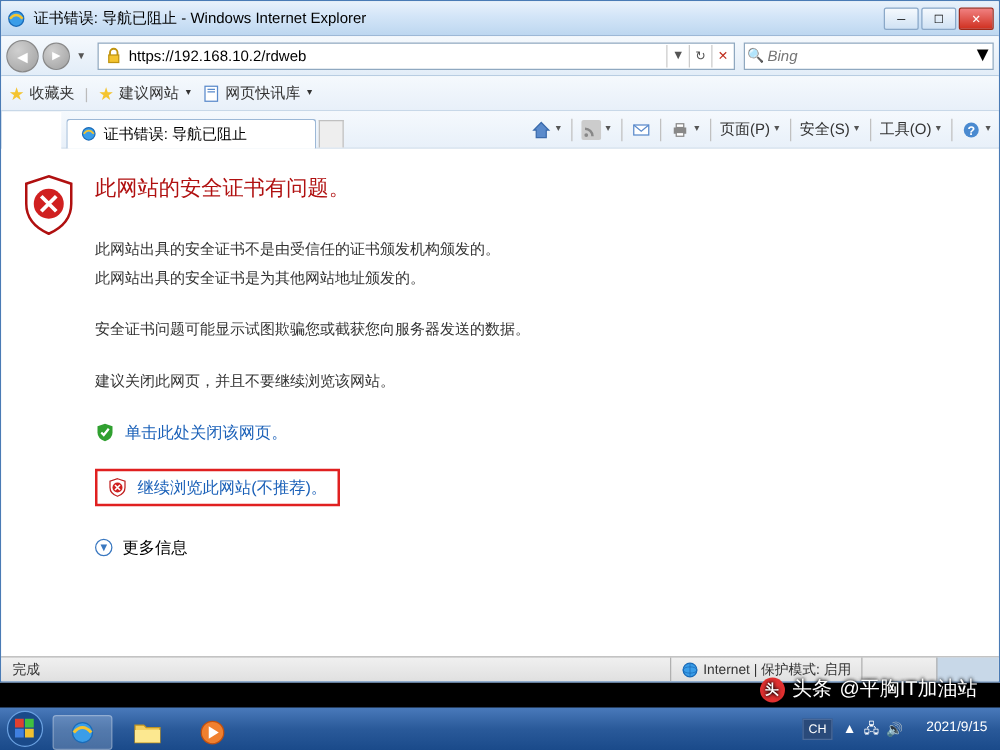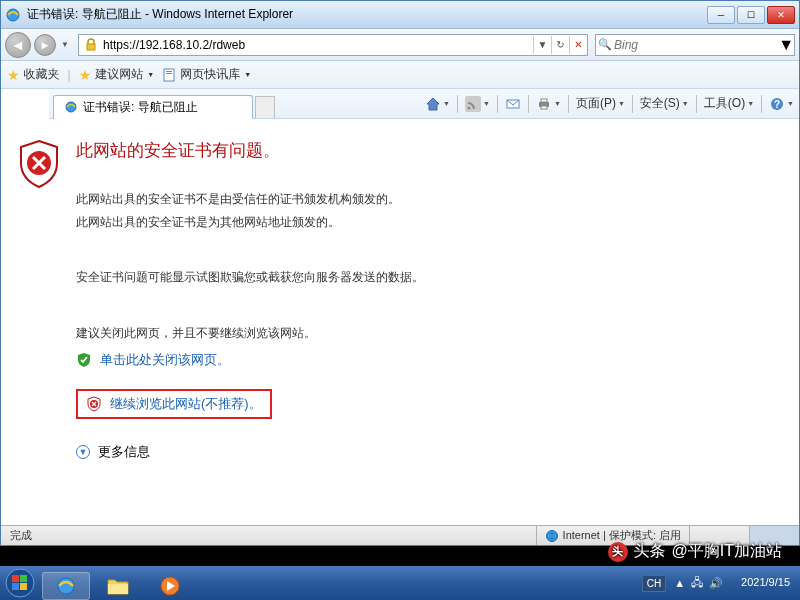--- a/index.html
+++ b/index.html
@@ -41,22 +41,22 @@
 .cmd-item { display:flex; align-items:center; gap:2px; padding:0 5px; cursor:pointer; color:#333; height:36px; }
 .cmd-item .chev { font-size:7px; color:#555; }
 .cmd-sep { width:1px; height:18px; background:#c0c0c0; margin:0 2px; }
 
 
 .content { position:absolute; top:118px; left:0; right:0; bottom:20px; background:#fff; overflow:auto; }
 .cert-page { padding:20px 20px 20px 75px; position:relative; }
 .shield { position:absolute; left:16px; top:20px; width:44px; height:50px; }
 .cert-head { font-size:17px; color:#b01010; font-weight:normal; margin-bottom:28px; }
 .cert-text { font-size:12px; color:#333; line-height:1.6; margin-bottom:4px; }
-.cert-text.gap { margin-top:36px; }
-.cert-link { display:flex; align-items:center; gap:8px; margin-top:8px; font-size:13px; }
+.cert-text.gap { margin-top:22px; }
+.cert-link { display:flex; align-items:center; gap:8px; margin-top:22px; font-size:13px; }
 .cert-link a { color:#1a60b8; text-decoration:none; cursor:pointer; }
 .cert-link .li-icon { width:16px; height:16px; }
 .redbox { border:2px solid #e02020; padding:4px 8px; display:inline-flex; margin-top:20px; }
 .more-info { display:flex; align-items:center; gap:8px; margin-top:24px; font-size:13px; }
 .more-info .expand { width:14px; height:14px; border-radius:50%; border:1px solid #3a78c0; color:#3a78c0; display:flex; align-items:center; justify-content:center; font-size:9px; }
 
 
 .statusbar { position:absolute; bottom:0; left:0; right:0; height:20px; background:linear-gradient(to bottom,#f0f0f0,#e0e0e0); border-top:1px solid #b0b0b0; display:flex; align-items:center; font-size:11px; color:#333; }
 .statusbar .s-left { padding:0 9px; flex:1; }
 .statusbar .s-sec { display:flex; align-items:center; gap:4px; padding:0 8px; border-left:1px solid #b0b0b0; height:100%; }

